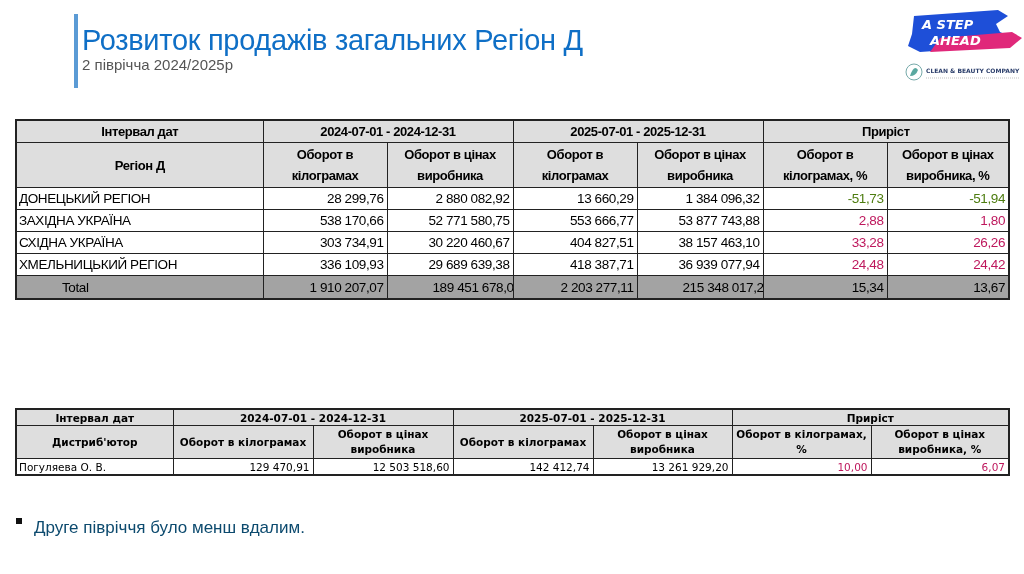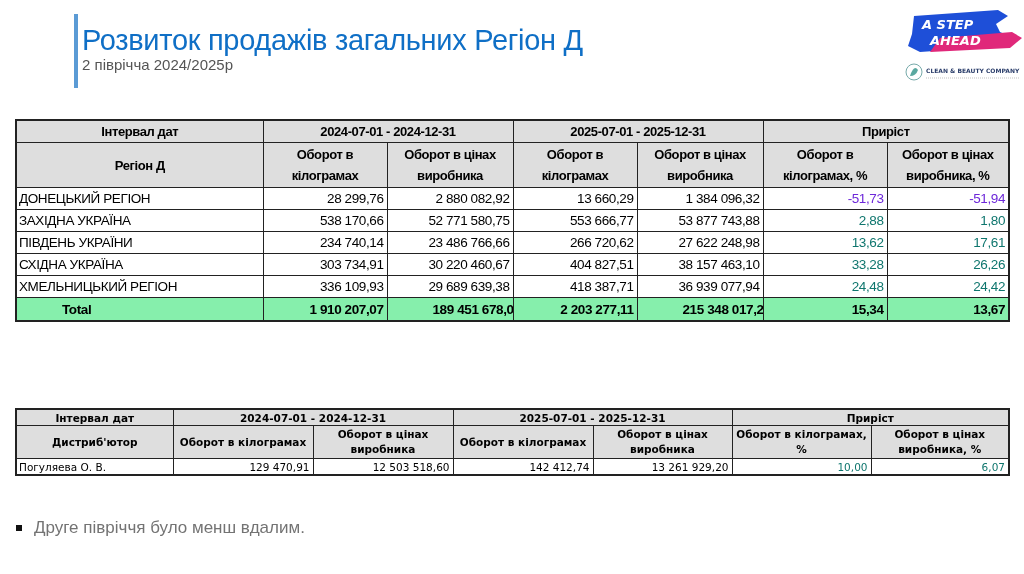--- a/index.html
+++ b/index.html
@@ -15,33 +15,33 @@
 
   table { border-collapse: collapse; position: absolute; table-layout: fixed; }
   td, th { border: 1px solid #222; padding: 0 3px; overflow: hidden; white-space: nowrap; }
 
   #t1 { left: 15px; top: 119px; width: 993px; font-family: "Liberation Sans", sans-serif; font-size: 13px; letter-spacing: -0.4px; border: 2px solid #222; }
   #t1 th { background: #dedede; font-weight: bold; text-align: center; font-size: 13px; }
   #t1 tr.h1 th { height: 21px; }
   #t1 tr.h2 th { height: 44px; line-height: 21px; white-space: normal; }
   #t1 td { height: 21px; text-align: right; font-size: 13.5px; }
   #t1 td.name { text-align: left; padding-left: 2px; }
-  #t1 tr.total td { background: #86efac; font-weight: bold; height: 22px; padding-left: 45px; }
+  #t1 tr.total td { background: #a3a3a3; font-weight: normal; height: 22px; padding-left: 45px; }
 
   #t2 { left: 15px; top: 408px; width: 993px; font-family: "DejaVu Sans", sans-serif; font-size: 10.5px; border: 2px solid #222; }
   #t2 th { background: #dedede; font-weight: bold; text-align: center; font-size: 10.5px; }
   #t2 tr.h1 th { height: 15px; }
   #t2 tr.h2 th { height: 32px; line-height: 15px; white-space: normal; }
   #t2 td { height: 15px; text-align: right; }
   #t2 td.name { text-align: left; padding-left: 2px; }
 
-  .neg { color: #6d28d9; margin-left: 40px; }
-  .pos { color: #0f766e; }
+  .neg { color: #4d7c0f; margin-left: 40px; }
+  .pos { color: #be185d; }
 
-  .bullet-line { position: absolute; left: 16px; top: 518px; font-family: "Liberation Sans", sans-serif; font-size: 17px; color: #737373; white-space: nowrap; display: flex; align-items: center; }
+  .bullet-line { position: absolute; left: 16px; top: 518px; font-family: "Liberation Sans", sans-serif; font-size: 17px; color: #0c4a6e; white-space: nowrap; display: flex; }
   .bullet-icon { display: inline-block; width: 6px; height: 6px; background: #111; margin-right: 12px; }
 </style>
 </head>
 <body>
 
 <div class="title-bar"></div>
 <div class="title">Розвиток продажів загальних Регіон Д</div>
 <div class="subtitle">2 піврічча 2024/2025р</div>
 
 <div class="logo">
@@ -95,29 +95,20 @@
         <td class="neg">-51,94</td>
       </tr>
       <tr>
         <td class="name">ЗАХІДНА УКРАЇНА</td>
         <td>538 170,66</td>
         <td>52 771 580,75</td>
         <td>553 666,77</td>
         <td>53 877 743,88</td>
         <td class="pos">2,88</td>
         <td class="pos">1,80</td>
-      </tr>
-      <tr>
-        <td class="name">ПІВДЕНЬ УКРАЇНИ</td>
-        <td>234 740,14</td>
-        <td>23 486 766,66</td>
-        <td>266 720,62</td>
-        <td>27 622 248,98</td>
-        <td class="pos">13,62</td>
-        <td class="pos">17,61</td>
       </tr>
       <tr>
         <td class="name">СХІДНА УКРАЇНА</td>
         <td>303 734,91</td>
         <td>30 220 460,67</td>
         <td>404 827,51</td>
         <td>38 157 463,10</td>
         <td class="pos">33,28</td>
         <td class="pos">26,26</td>
       </tr>

